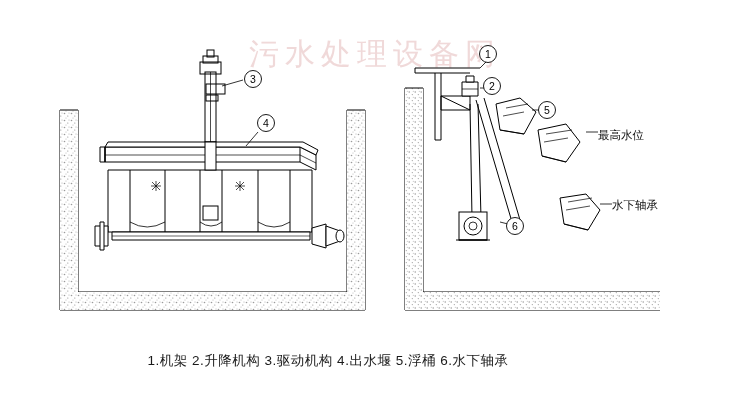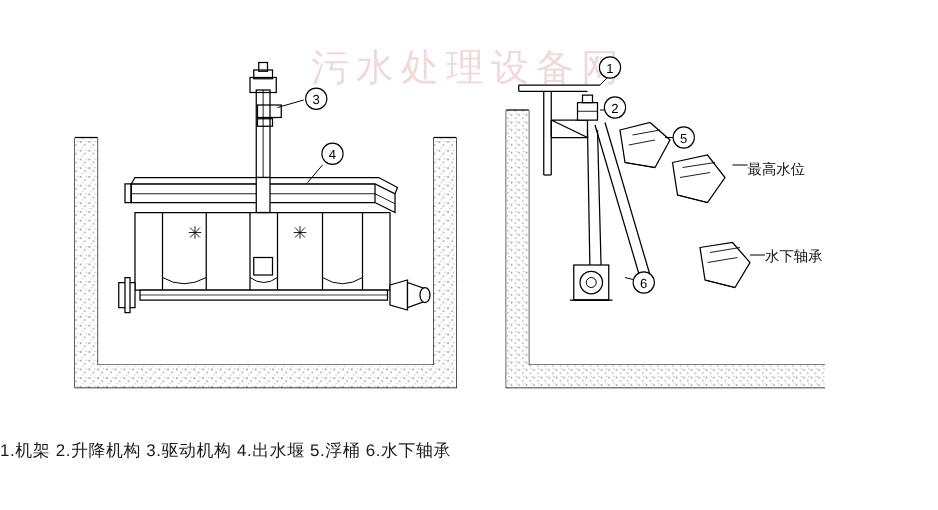--- a/index.html
+++ b/index.html
@@ -22,20 +22,21 @@
     left: 0;
     top: 0;
     width: 750px;
     height: 408px;
   }
   .caption {
     position: absolute;
     left: 0;
     top: 352px;
     width: 656px;
+    text-align: center;
     font-size: 13.5px;
     color: #1a1a1a;
     letter-spacing: 0.5px;
     font-family: "Liberation Sans", sans-serif;
     white-space: nowrap;
   }
   .wm {
     position: absolute;
     left: 0;
     top: 34px;

